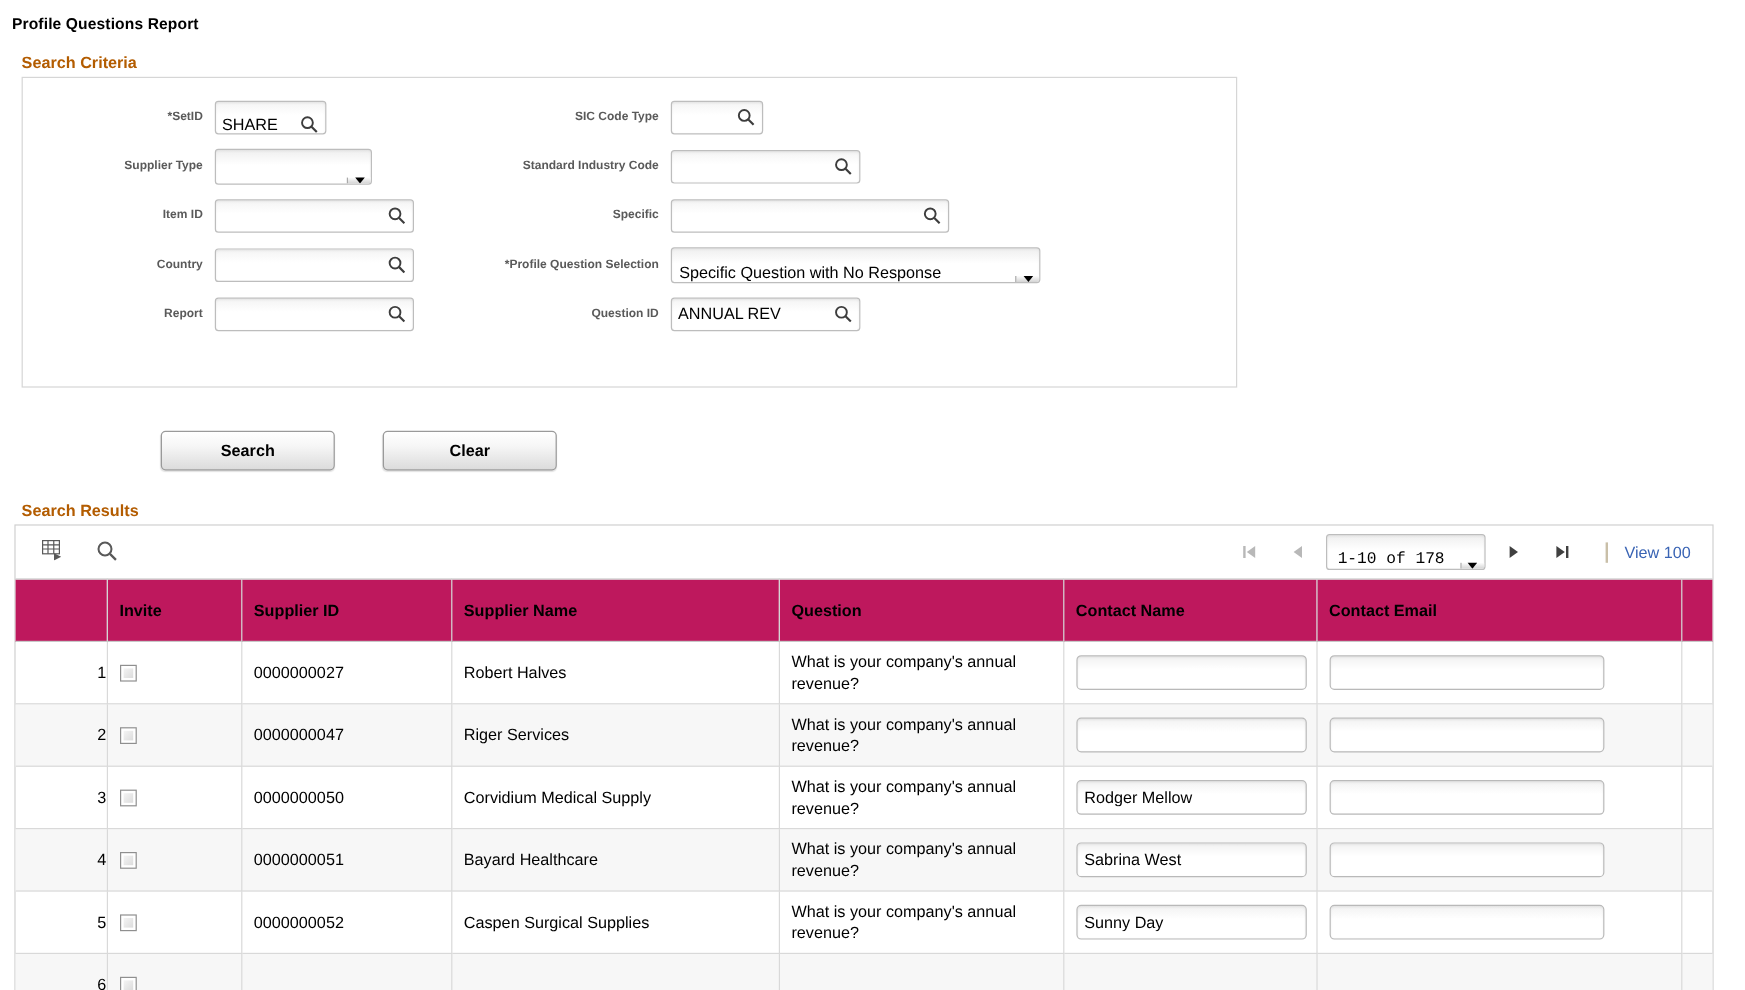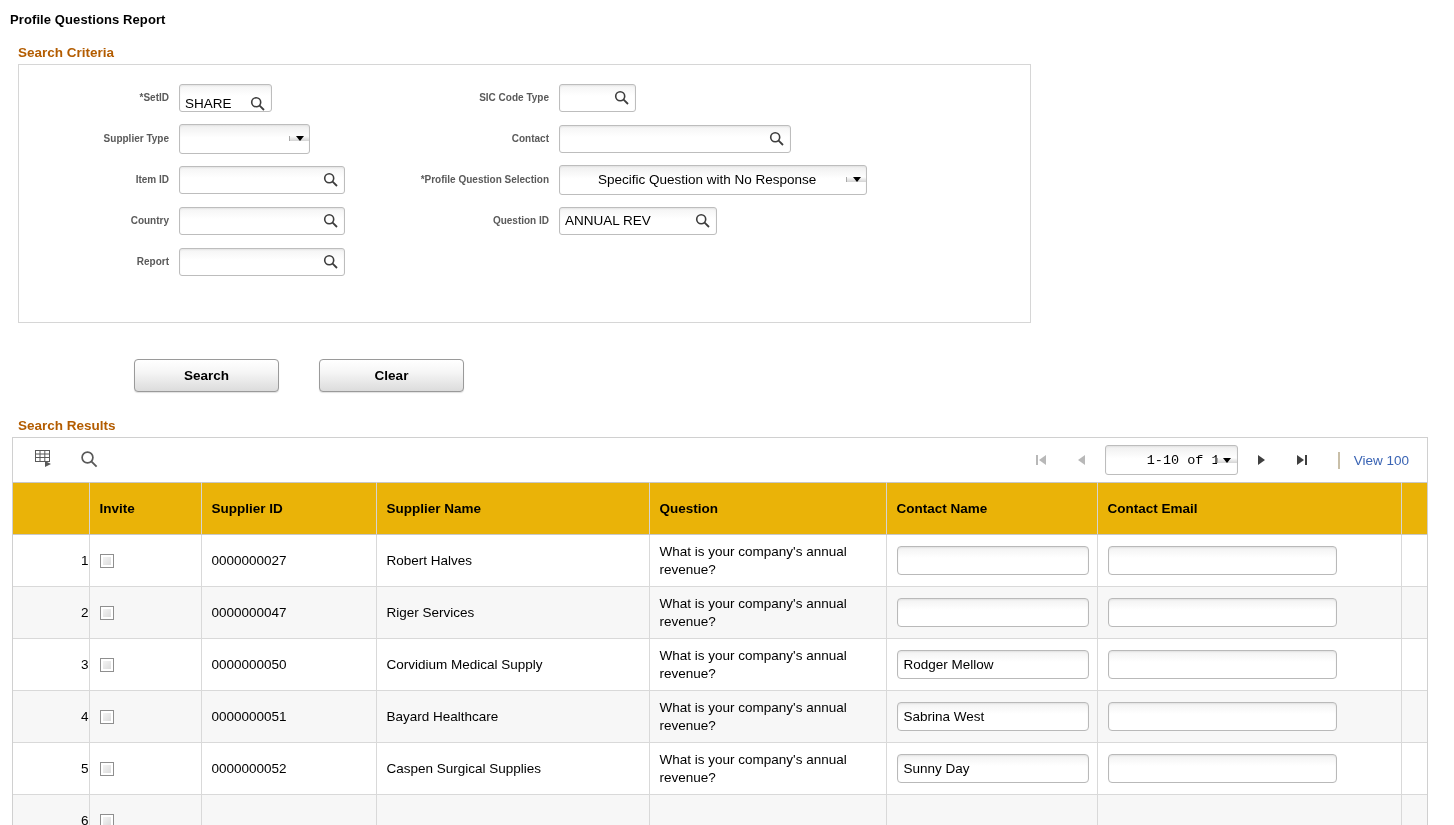--- a/index.html
+++ b/index.html
@@ -100,29 +100,28 @@
   .w-lg   { width: 166px; }
   .w-xl   { width: 158px; justify-content: center; }
   .w-sic  { width: 77px; }
   .w-std  { width: 158px; }
   .w-cat  { width: 232px; }
 
   
   .pt-select {
     position: relative;
     display: inline-flex;
-    align-items: center;
+    align-items: flex-end;
     box-sizing: border-box;
     height: 30px;
     border: 1px solid #bdbdbd;
     border-radius: 3px;
     background-image: linear-gradient(to bottom, #efefef 0%, #ffffff 45%, #ffffff 100%);
     box-shadow: inset 0 1px 2px rgba(0,0,0,.06);
     overflow: hidden;
-    padding-left: 32px;
   }
   .pt-select .sel-val {
     flex: 1;
     display: flex;
     align-items: center;
     padding-left: 6px;
     font-size: 13.5px;
     color: #000;
     white-space: nowrap;
     overflow: hidden;
@@ -216,21 +215,21 @@
     padding-right: 6px;
   }
 
   
   table.grid {
     border-collapse: collapse;
     width: 100%;
     table-layout: fixed;
   }
   table.grid th {
-    background: #eab308;
+    background: #be185d;
     border-top: 1px solid #c8c8c8;
     border-bottom: 1px solid #c8c8c8;
     border-right: 1px solid #d4d4d4;
     font-size: 13.5px;
     font-weight: bold;
     color: #000;
     text-align: left;
     padding: 0 0 0 10px;
     height: 51px;
     vertical-align: middle;
@@ -377,21 +376,33 @@
             <span class="val"></span>
             <span class="mag">
               <svg width="15" height="15" viewBox="0 0 15 15">
                 <circle cx="6.2" cy="6.2" r="4.5" fill="none" stroke="#3d3d3d" stroke-width="1.6"></circle>
                 <line x1="9.6" y1="9.6" x2="14" y2="14" stroke="#3d3d3d" stroke-width="1.8"></line>
               </svg>
             </span>
           </div>
         </div>
         <div class="field-row">
-          <span class="field-label">Contact</span>
+          <span class="field-label">Standard Industry Code</span>
+          <div class="pt-input w-std">
+            <span class="val"></span>
+            <span class="mag">
+              <svg width="15" height="15" viewBox="0 0 15 15">
+                <circle cx="6.2" cy="6.2" r="4.5" fill="none" stroke="#3d3d3d" stroke-width="1.6"></circle>
+                <line x1="9.6" y1="9.6" x2="14" y2="14" stroke="#3d3d3d" stroke-width="1.8"></line>
+              </svg>
+            </span>
+          </div>
+        </div>
+        <div class="field-row">
+          <span class="field-label">Specific</span>
           <div class="pt-input w-cat">
             <span class="val"></span>
             <span class="mag">
               <svg width="15" height="15" viewBox="0 0 15 15">
                 <circle cx="6.2" cy="6.2" r="4.5" fill="none" stroke="#3d3d3d" stroke-width="1.6"></circle>
                 <line x1="9.6" y1="9.6" x2="14" y2="14" stroke="#3d3d3d" stroke-width="1.8"></line>
               </svg>
             </span>
           </div>
         </div>

